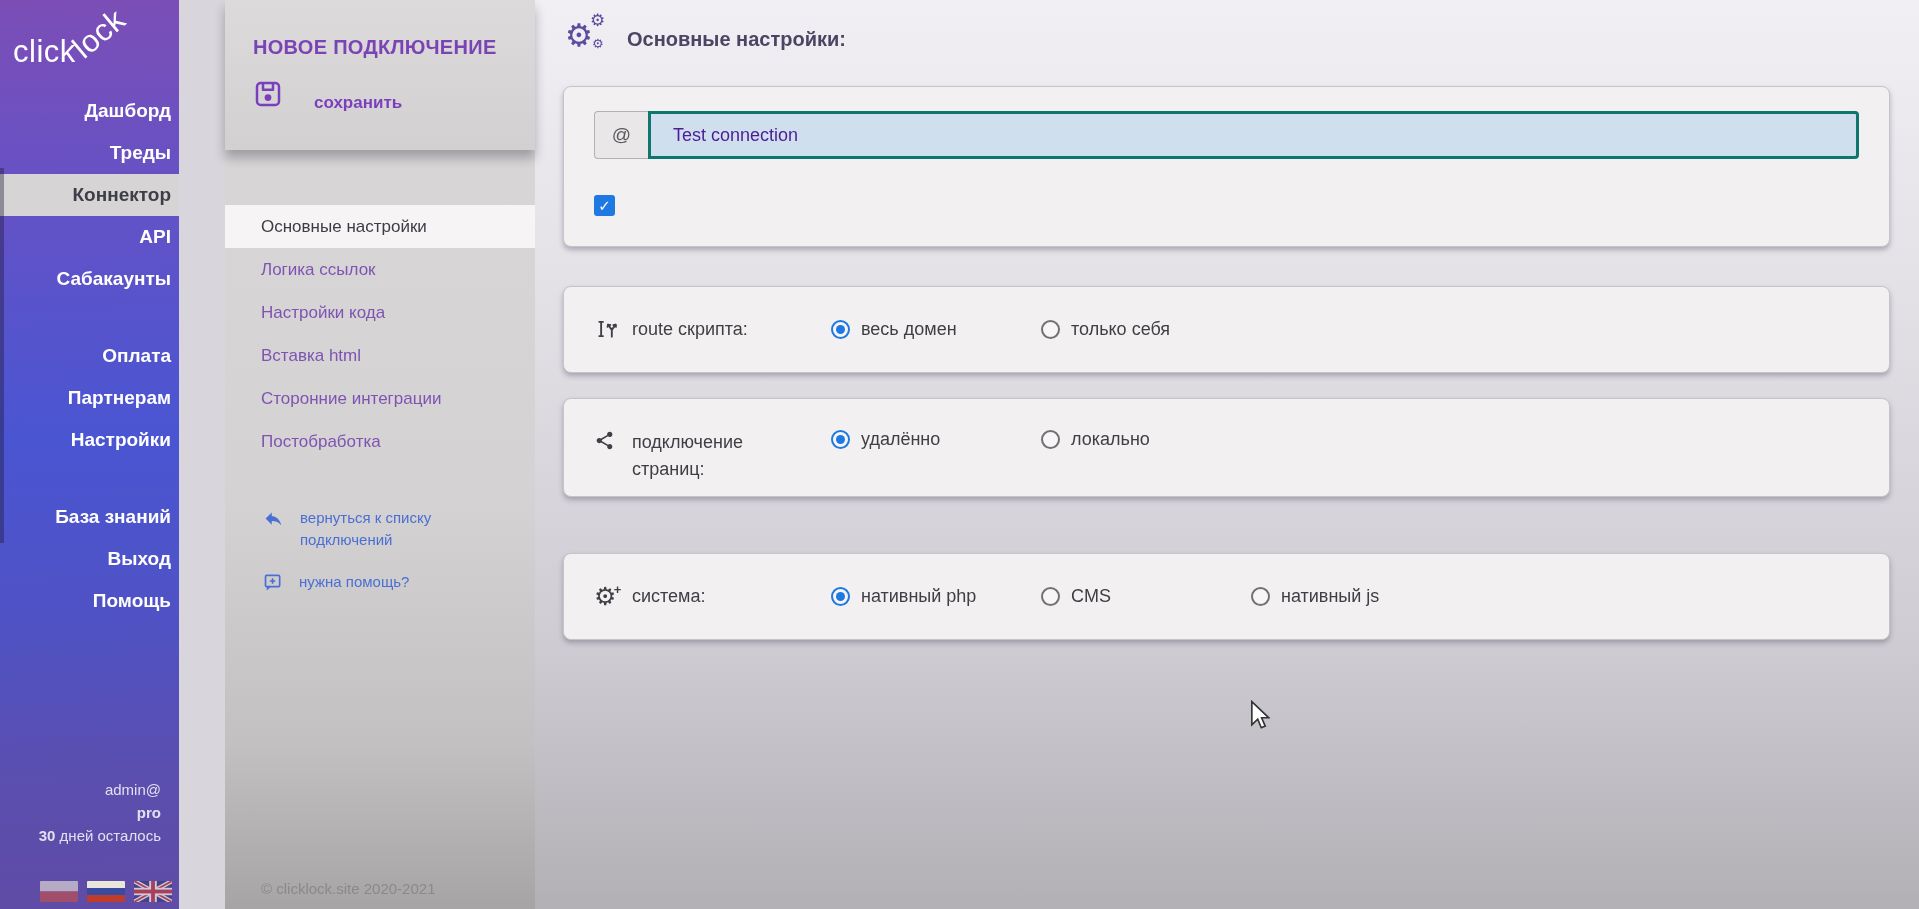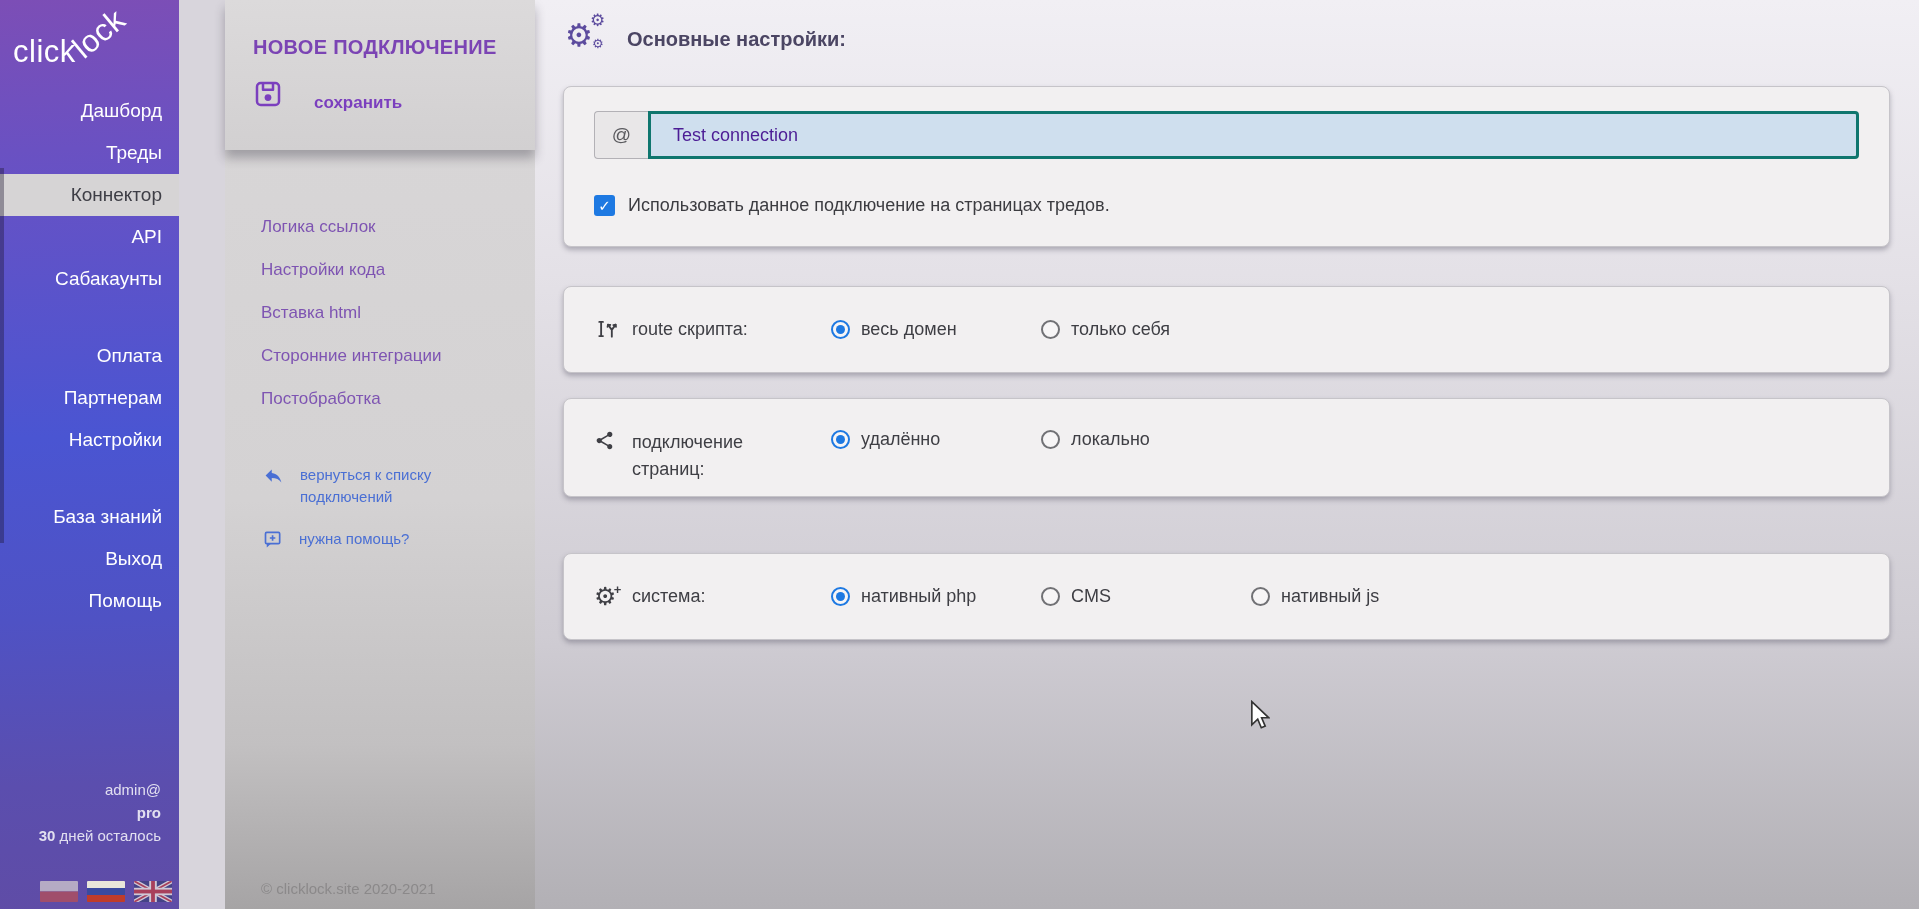--- a/index.html
+++ b/index.html
@@ -9,22 +9,22 @@
   
   .sidebar { position:absolute; left:0; top:0; width:179px; height:909px;
     background:linear-gradient(178deg,#7c4eb6 0%,#6452c6 22%,#4a55d2 48%,#4f52c4 68%,#5b4eae 86%,#5f4ca6 100%); }
   .edge-strip { position:absolute; left:0; top:168px; width:4px; height:375px; background:rgba(28,22,48,.38); }
   .logo { position:absolute; top:8px; right:14px; width:180px; height:78px; cursor:pointer; }
   .logo .click { position:absolute; left:28px; top:26px; font-size:31px; color:#fff; letter-spacing:.5px; }
   .logo .lock  { position:absolute; left:104px; top:22px; font-size:31px; color:#fff; letter-spacing:.5px;
                  transform:rotate(-40deg); transform-origin:left bottom; }
   .nav { position:absolute; top:90px; left:0; width:100%; }
   .nav-group + .nav-group { margin-top:35px; }
-  .nav-item { height:42px; line-height:42px; text-align:right; padding-right:17px;
-    font-size:19px; font-weight:400; color:#fff; cursor:pointer; white-space:nowrap; }
+  .nav-item { height:42px; line-height:42px; text-align:right; padding-right:8px;
+    font-size:19px; font-weight:700; color:#fff; cursor:pointer; white-space:nowrap; }
   .nav-item.active { background:#d6d4d5; color:#3e3e46; }
   .account { position:absolute; right:18px; bottom:62px; text-align:right;
     color:rgba(255,255,255,.82); font-size:15px; line-height:23px; }
   .account .plan,.account .num { font-weight:700; }
   .flags { position:absolute; right:7px; bottom:7px; display:flex; gap:9px; align-items:center; }
   .flag { width:38px; height:21px; display:block; border-radius:1px; overflow:hidden; cursor:pointer; }
 
   
   .submenu { position:absolute; left:225px; top:0; width:310px; height:909px;
     background:linear-gradient(#d9d7d8 0%,#d4d2d3 55%,#c2c0c1 82%,#a6a4a5 100%); }
@@ -151,20 +151,21 @@
         <svg width="30" height="30" viewBox="0 0 24 24" fill="none" stroke="#7b3fbe" stroke-width="2" stroke-linejoin="round">
           <rect x="3.2" y="3.2" width="17.6" height="17.6" rx="3"></rect>
           <path d="M8 3.5v5h8v-5"></path>
           <circle cx="12" cy="14.8" r="2.7" fill="#7b3fbe" stroke="none"></circle>
         </svg>
       </span>
       <span class="save-label">сохранить</span>
     </div>
   </div>
   <div class="submenu-list">
+      <div class="submenu-item active">Основные настройки</div>
       <div class="submenu-item">Логика ссылок</div>
       <div class="submenu-item">Настройки кода</div>
       <div class="submenu-item">Вставка html</div>
       <div class="submenu-item">Сторонние интеграции</div>
       <div class="submenu-item">Постобработка</div>
     </div>
   <div class="sublinks">
     <div class="sublink">
       <span class="ic">
         <svg width="21" height="21" viewBox="0 0 24 24">
@@ -197,21 +198,20 @@
     <span class="heading-text">Основные настройки:</span>
   </div>
 
   <div class="card" id="card1">
     <div class="input-row">
       <div class="input-prefix">@</div>
       <input class="input-field" type="text" value="Test connection" style="">
     </div>
     <div class="checkbox-row">
       <span class="checkbox" id="threads-checkbox">✓</span>
-      <span class="checkbox-label">Использовать данное подключение на страницах тредов.</span>
     </div>
   </div>
 
   <div class="card gcard" id="card2">
     <div class="group-head">
       <span class="gicon"><svg width="24" height="24" viewBox="0 0 22 22" fill="none" stroke="#3f3f45" stroke-width="1.7" stroke-linecap="round">
             <path d="M3 4.5h3.4M4.7 4.5v13M3 17.5h3.4"></path>
             <path d="M14.5 18v-6.2M14.5 11.8L11 7M14.5 11.8L18 7"></path>
             <path d="M11 7l-.4 2.1M11 7l2.1.3M18 7l.3 2.1M18 7l-2.1.4"></path>
           </svg></span>

